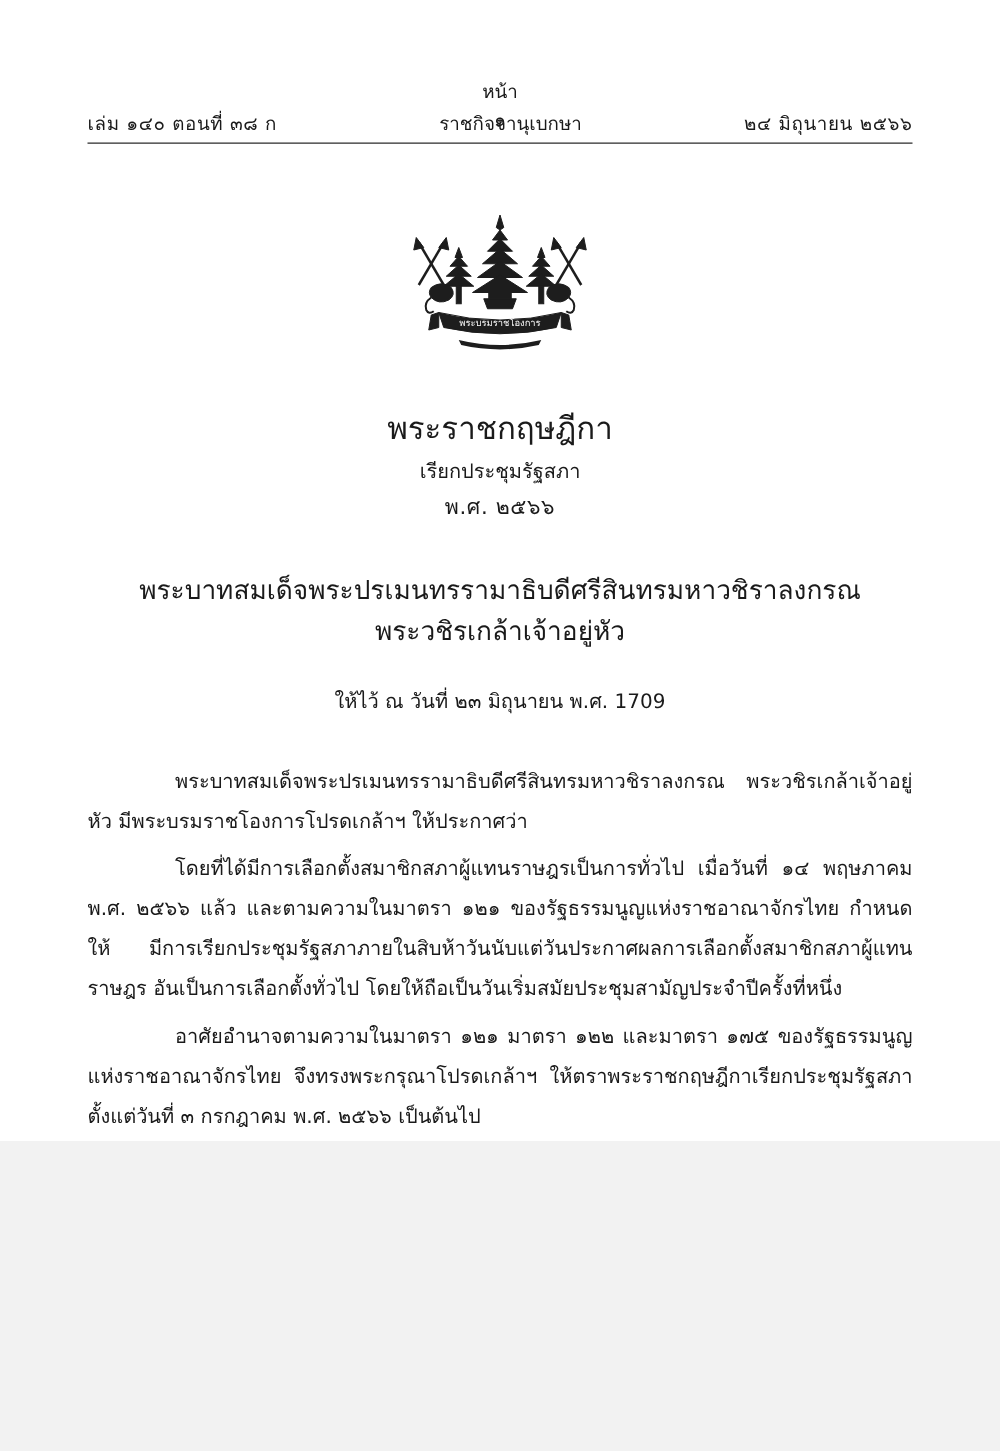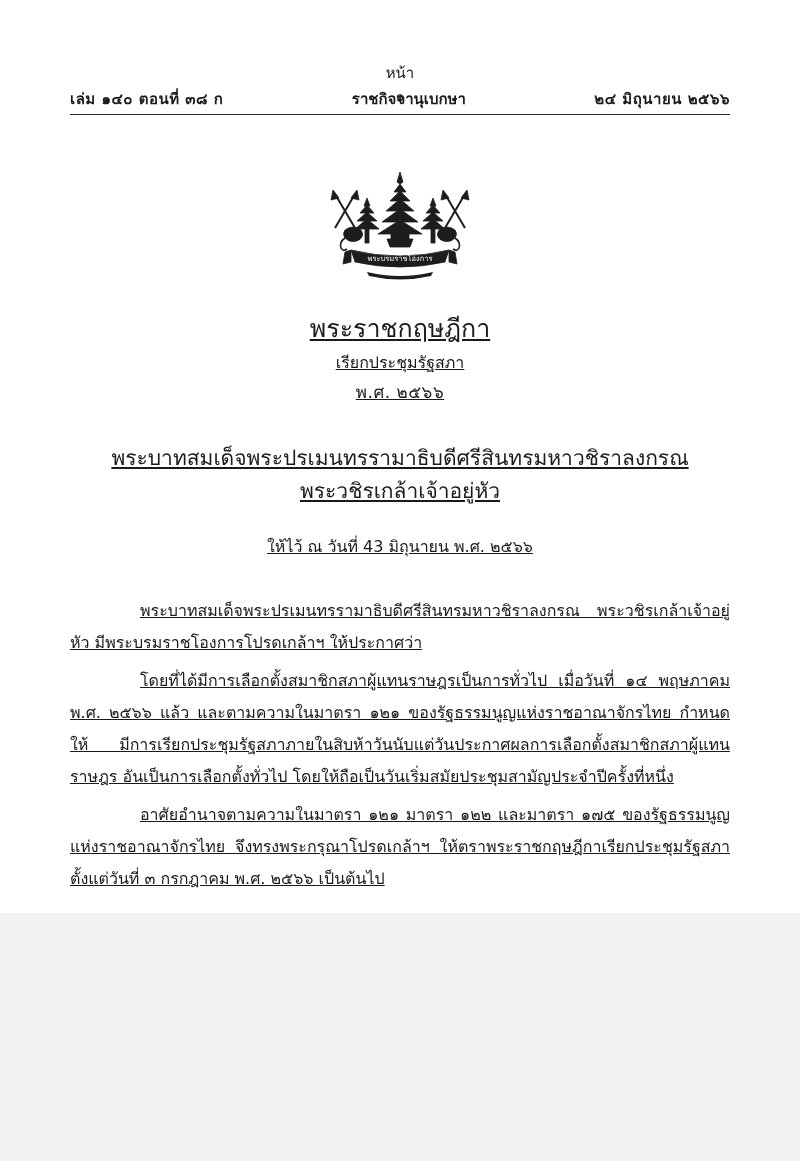--- a/index.html
+++ b/index.html
@@ -38,21 +38,20 @@
   }
   .header-row {
     position: absolute;
     left: 0;
     right: 0;
     top: 26px;
     display: flex;
     justify-content: space-between;
     align-items: flex-start;
     font-size: 15px;
-    font-weight: bold;
   }
   .header-left {
     white-space: nowrap;
     letter-spacing: 0.5px;
   }
   .header-mid {
     white-space: nowrap;
   }
   .header-right {
     white-space: nowrap;
@@ -71,23 +70,22 @@
     left: 50%;
     top: 168px;
     transform: translateX(-50%);
     width: 170px;
     height: 120px;
   }
   
   .doc {
     position: absolute;
     left: 70px;
-    top: 310px;
+    top: 324px;
     width: 660px;
-    text-decoration: underline;
   }
   .title-main {
     text-align: center;
     font-size: 25px;
     line-height: 1.5;
     margin: 0 0 2px 0;
     font-weight: normal;
   }
   .title-sub {
     text-align: center;
@@ -216,21 +214,21 @@
     <h1 class="title-main">พระราชกฤษฎีกา</h1>
     <div class="title-sub">เรียกประชุมรัฐสภา</div>
     <div class="title-year">พ.ศ. ๒๕๖๖</div>
 
     <h2 class="king-name">
       <span>พระบาทสมเด็จพระปรเมนทรรามาธิบดีศรีสินทรมหาวชิราลงกรณ</span>
       <span class="l2">พระวชิรเกล้าเจ้าอยู่หัว</span>
     </h2>
 
     <div class="given">
-      <div>ให้ไว้  ณ  วันที่  43  มิถุนายน  พ.ศ. ๒๕๖๖</div>
+      <div>ให้ไว้  ณ  วันที่  ๒๓  มิถุนายน  พ.ศ. 1709</div>
     </div>
 
     <div class="body">
       <p>พระบาทสมเด็จพระปรเมนทรรามาธิบดีศรีสินทรมหาวชิราลงกรณ  พระวชิรเกล้าเจ้าอยู่หัว มีพระบรมราชโองการโปรดเกล้าฯ  ให้ประกาศว่า</p>
       <p>โดยที่ได้มีการเลือกตั้งสมาชิกสภาผู้แทนราษฎรเป็นการทั่วไป  เมื่อวันที่  ๑๔  พฤษภาคม พ.ศ. ๒๕๖๖  แล้ว  และตามความในมาตรา  ๑๒๑  ของรัฐธรรมนูญแห่งราชอาณาจักรไทย  กำหนดให้ มีการเรียกประชุมรัฐสภาภายในสิบห้าวันนับแต่วันประกาศผลการเลือกตั้งสมาชิกสภาผู้แทนราษฎร อันเป็นการเลือกตั้งทั่วไป  โดยให้ถือเป็นวันเริ่มสมัยประชุมสามัญประจำปีครั้งที่หนึ่ง</p>
       <p>อาศัยอำนาจตามความในมาตรา  ๑๒๑  มาตรา  ๑๒๒  และมาตรา  ๑๗๕  ของรัฐธรรมนูญ แห่งราชอาณาจักรไทย  จึงทรงพระกรุณาโปรดเกล้าฯ  ให้ตราพระราชกฤษฎีกาเรียกประชุมรัฐสภา ตั้งแต่วันที่  ๓  กรกฎาคม  พ.ศ. ๒๕๖๖  เป็นต้นไป</p>
     </div>
 
     <div class="signoff">
       <div class="ln2">พลเอก ประยุทธ์  จันทร์โอชา</div>

